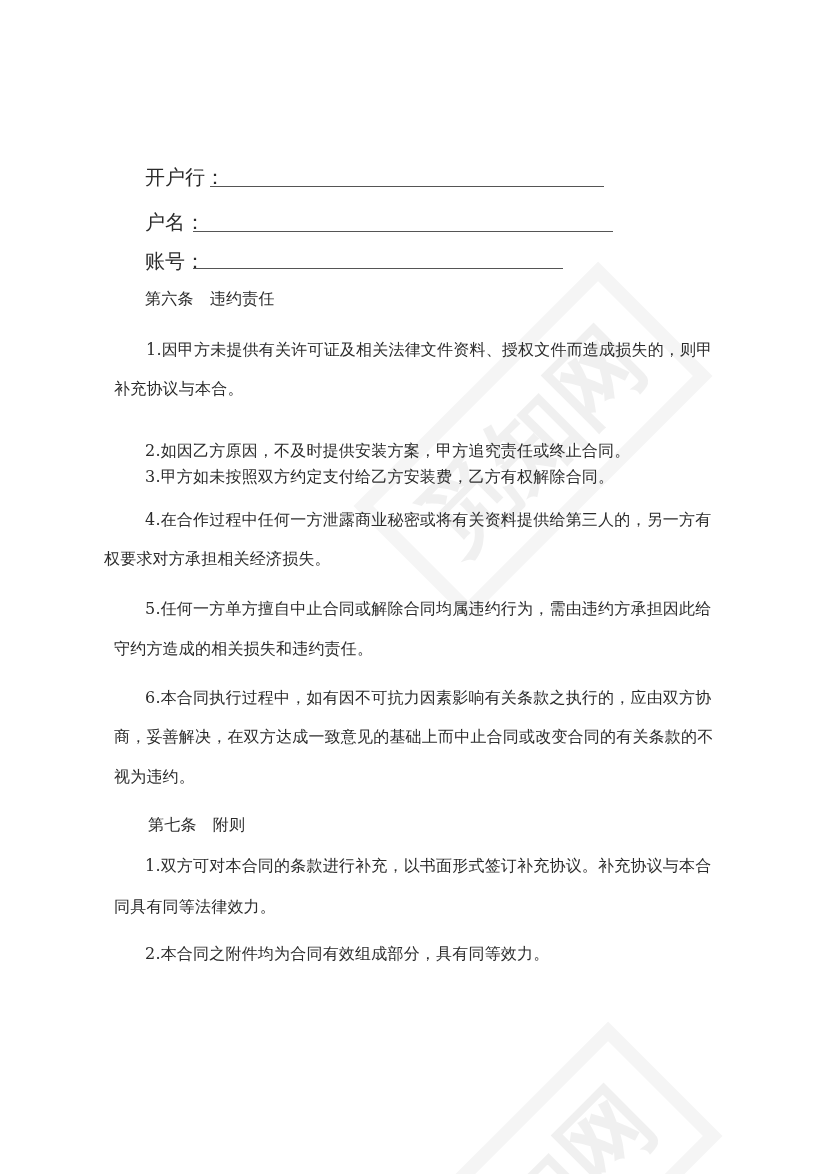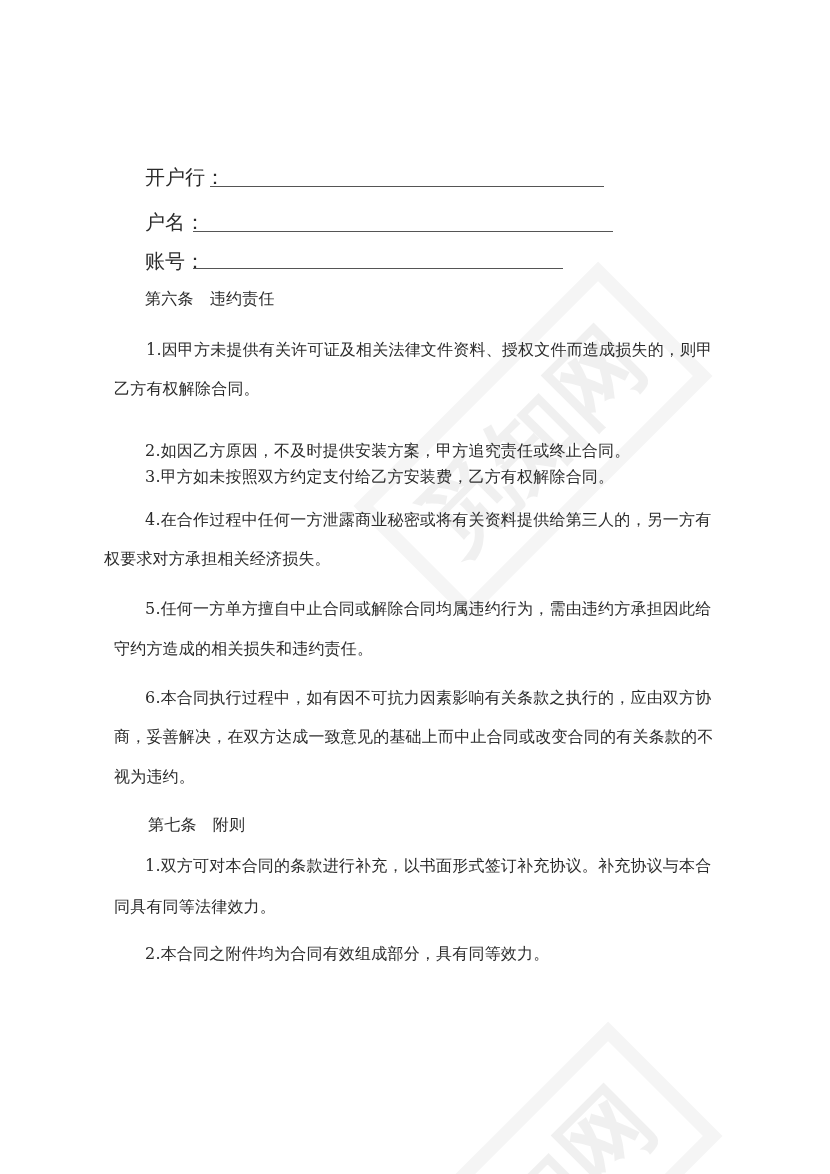--- a/index.html
+++ b/index.html
@@ -34,21 +34,21 @@
   <div class="underline" style="left:210px; top:186px; width:394px;"></div>
 
   <span class="field-label" style="left:145px; top:211px;">户名：</span>
   <div class="underline" style="left:193px; top:231px; width:420px;"></div>
 
   <span class="field-label" style="left:145px; top:250px;">账号：</span>
   <div class="underline" style="left:193px; top:268px; width:370px;"></div>
 
   <div class="line" style="left:145px; top:288px;">第六条　违约责任</div>
   <div class="line" style="left:146px; top:339px;">1.因甲方未提供有关许可证及相关法律文件资料、授权文件而造成损失的，则甲</div>
-  <div class="line" style="left:114px; top:378px;">乙方有权解除合同。</div>
+  <div class="line" style="left:114px; top:378px;">补充协议与本合。</div>
   <div class="line" style="left:145px; top:424px;margin-top:16px;">2.如因乙方原因，不及时提供安装方案，甲方追究责任或终止合同。</div>
   <div class="line" style="left:145px; top:466px;">3.甲方如未按照双方约定支付给乙方安装费，乙方有权解除合同。</div>
   <div class="line" style="left:145px; top:509px;">4.在合作过程中任何一方泄露商业秘密或将有关资料提供给第三人的，另一方有</div>
   <div class="line" style="left:96px; top:548px;margin-left:8px;">权要求对方承担相关经济损失。</div>
   <div class="line" style="left:145px; top:598px;">5.任何一方单方擅自中止合同或解除合同均属违约行为，需由违约方承担因此给</div>
   <div class="line" style="left:114px; top:638px;">守约方造成的相关损失和违约责任。</div>
   <div class="line" style="left:145px; top:687px;">6.本合同执行过程中，如有因不可抗力因素影响有关条款之执行的，应由双方协</div>
   <div class="line" style="left:114px; top:726px;">商，妥善解决，在双方达成一致意见的基础上而中止合同或改变合同的有关条款的不</div>
   <div class="line" style="left:114px; top:766px;">视为违约。</div>
 

